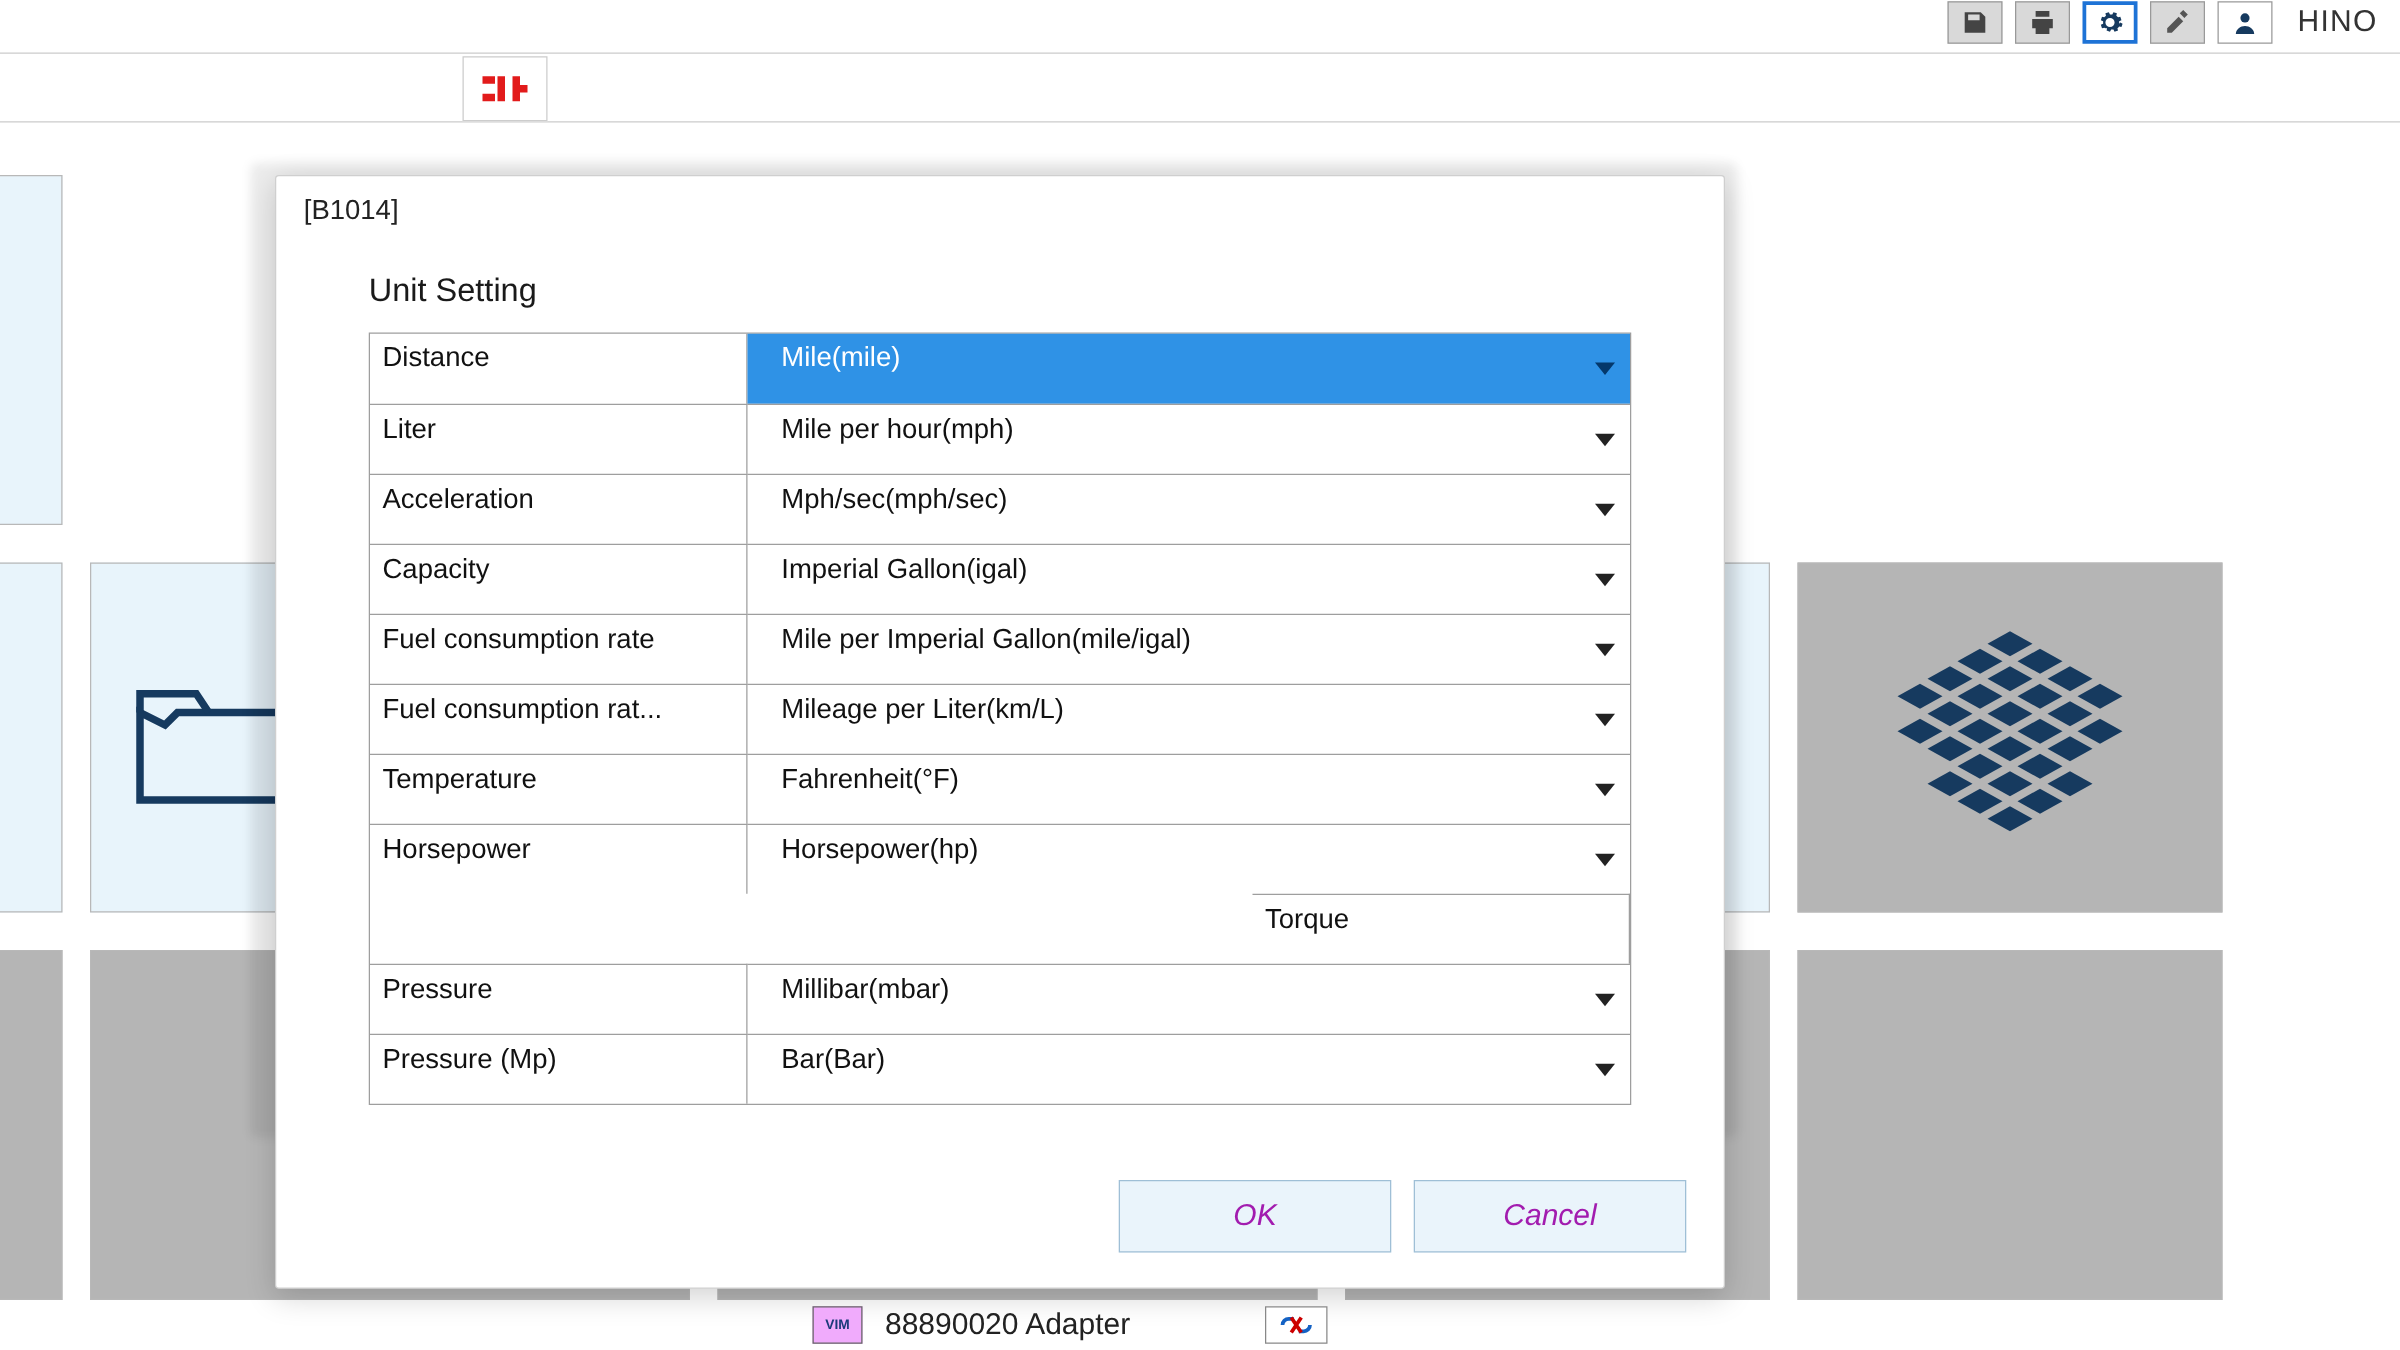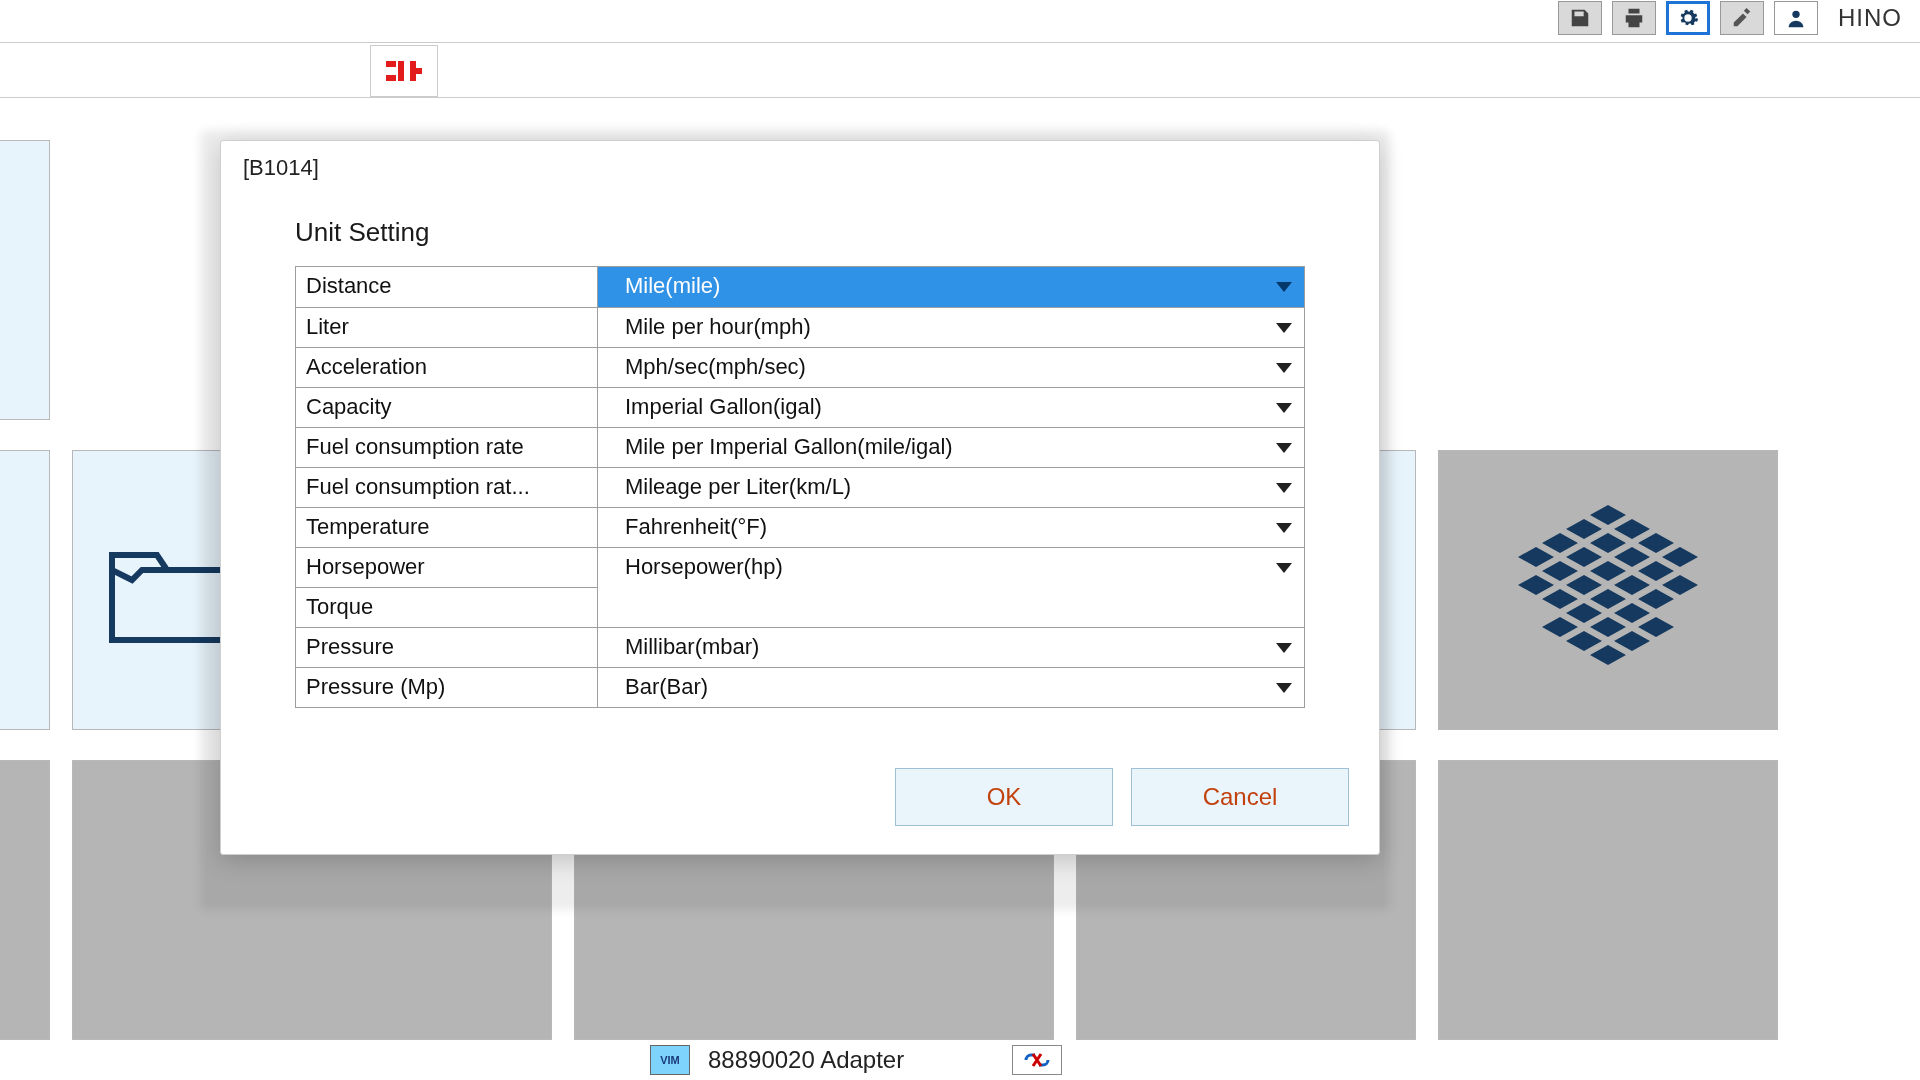--- a/index.html
+++ b/index.html
@@ -100,21 +100,22 @@
     font-size: 26px; color: #1a1a1a;
     margin: 0 0 18px 52px;
   }
   .unit-table {
     margin-left: 52px;
     border: 1px solid #9e9e9e;
     width: 1010px;
   }
   .unit-row {
     display: flex;
-    height: 40px;
+    height: 56px;
+    justify-content: flex-end;
   }
   .unit-row + .unit-row .unit-label,
   .unit-row + .unit-row .unit-value { border-top: 1px solid #9e9e9e; }
   .unit-label {
     width: 302px;
     border-right: 1px solid #9e9e9e;
     font-size: 22px;
     padding: 6px 10px;
     color: #111;
     white-space: nowrap; overflow: hidden; text-overflow: ellipsis;
@@ -146,36 +147,37 @@
     gap: 18px;
     justify-content: flex-end;
     margin-top: 60px;
     margin-right: 0;
   }
   .btn {
     width: 218px; height: 58px;
     background: #eaf4fb;
     border: 1px solid #9fbfd6;
     font-size: 24px;
-    color: #c2410c;
+    color: #a21caf;
     display: flex; align-items: center; justify-content: center;
     cursor: pointer;
+    font-style: italic;
   }
 
   
   .status {
     position: absolute;
     left: 650px; bottom: 0;
     height: 40px;
     display: flex; align-items: center; gap: 18px;
     font-size: 24px; color: #222;
   }
   .status .adapter-icon {
     width: 40px; height: 30px;
-    background: #7dd3fc;
+    background: #f0abfc;
     border: 1px solid #666;
     display: flex; align-items: center; justify-content: center;
     font-size: 11px; font-weight: bold; color: #1a3a7a;
   }
   .status .disc-icon {
     width: 50px; height: 30px;
     border: 1px solid #888;
     background: #fff;
     display: flex; align-items: center; justify-content: center;
     margin-left: 90px;

